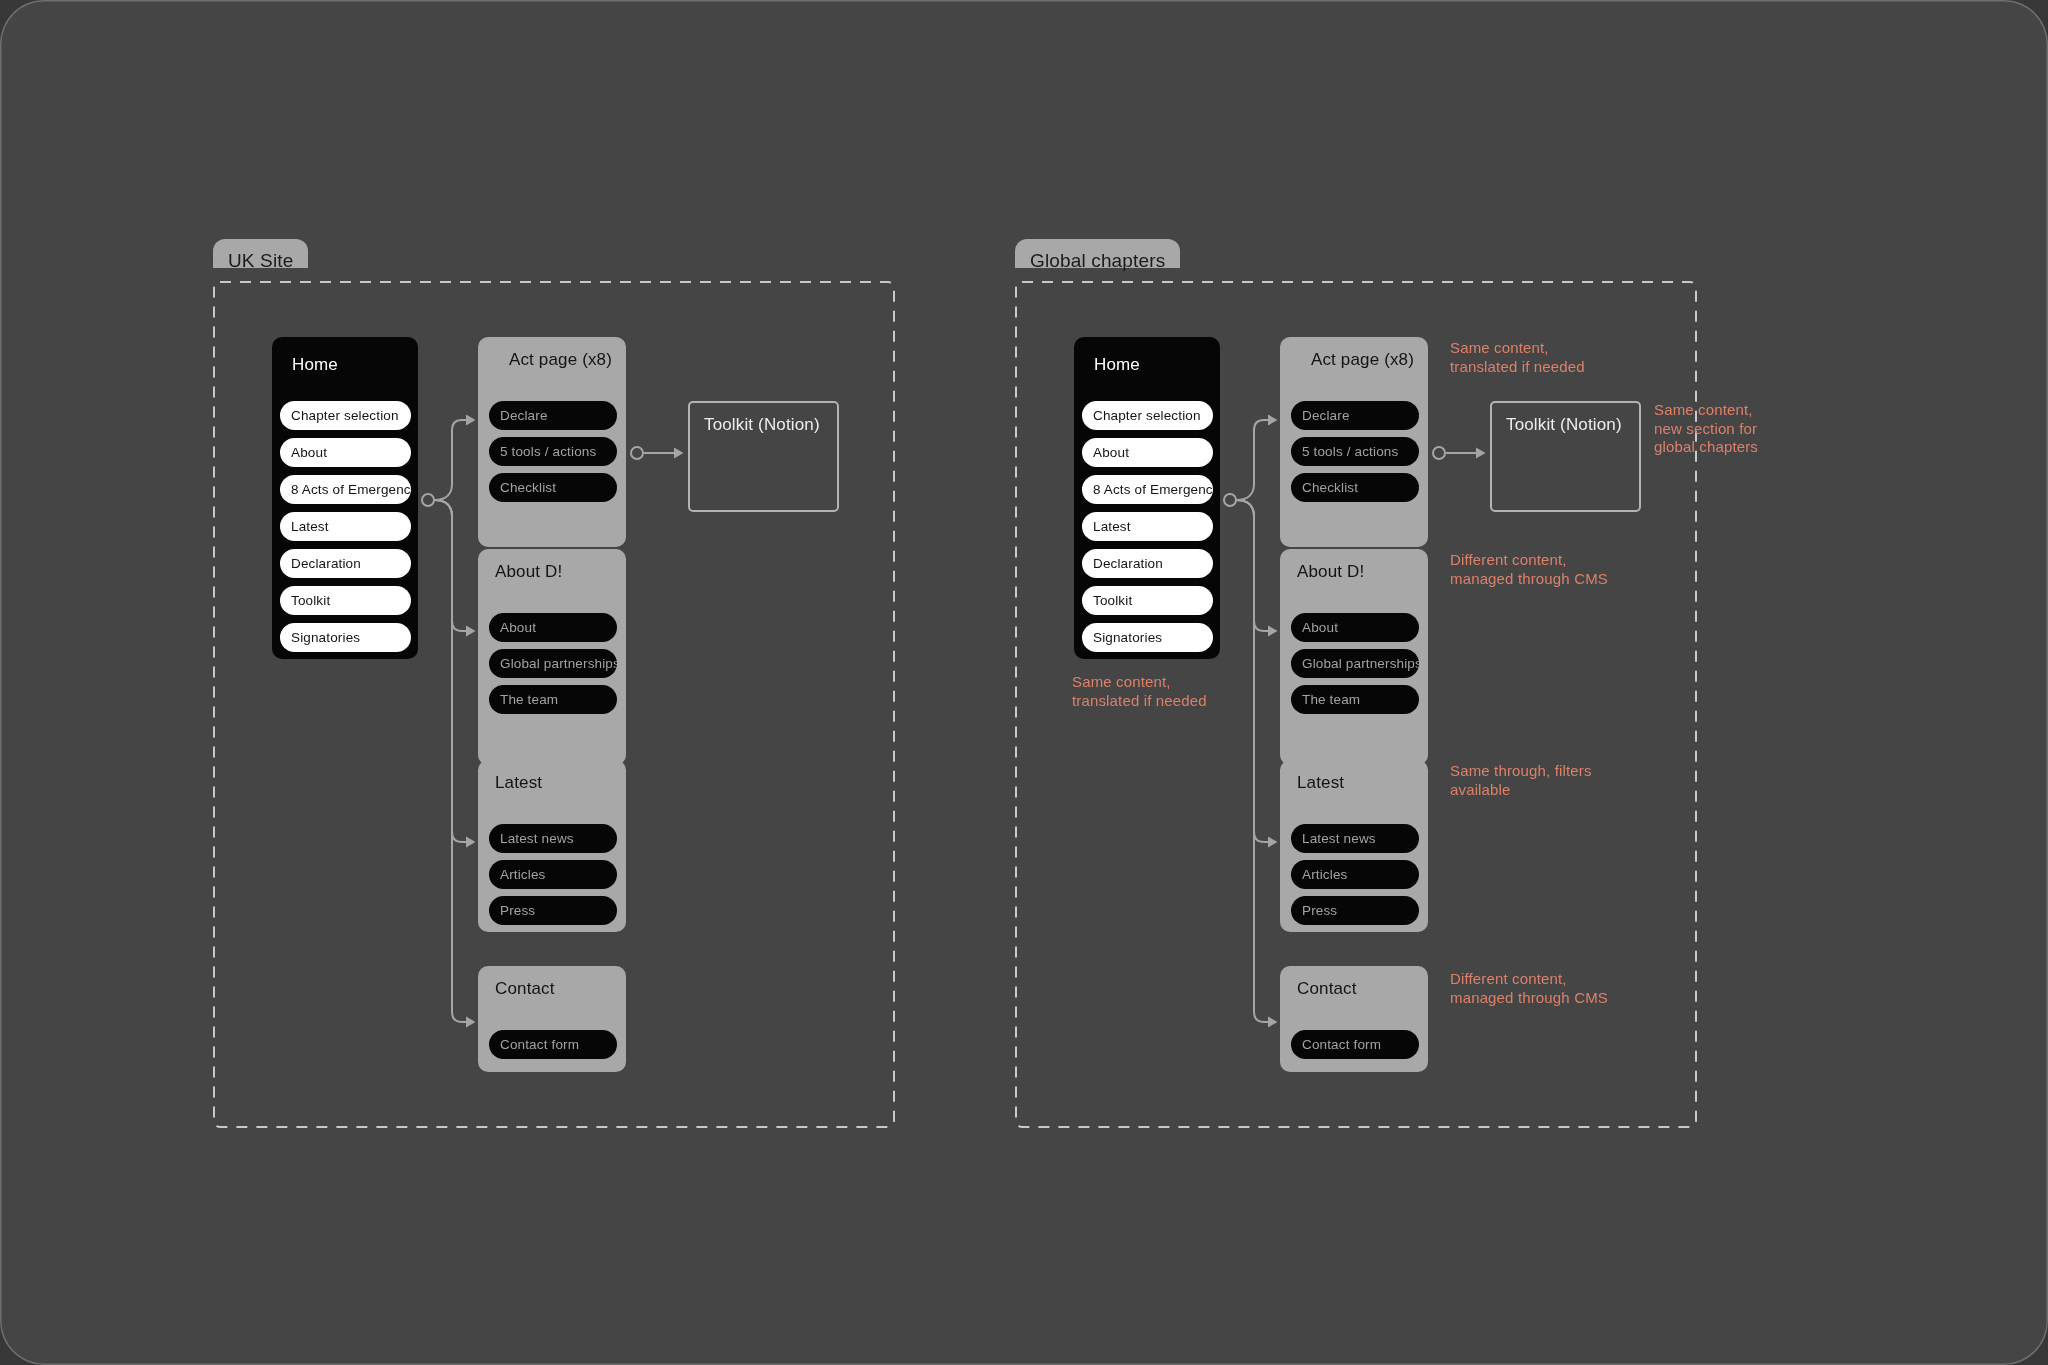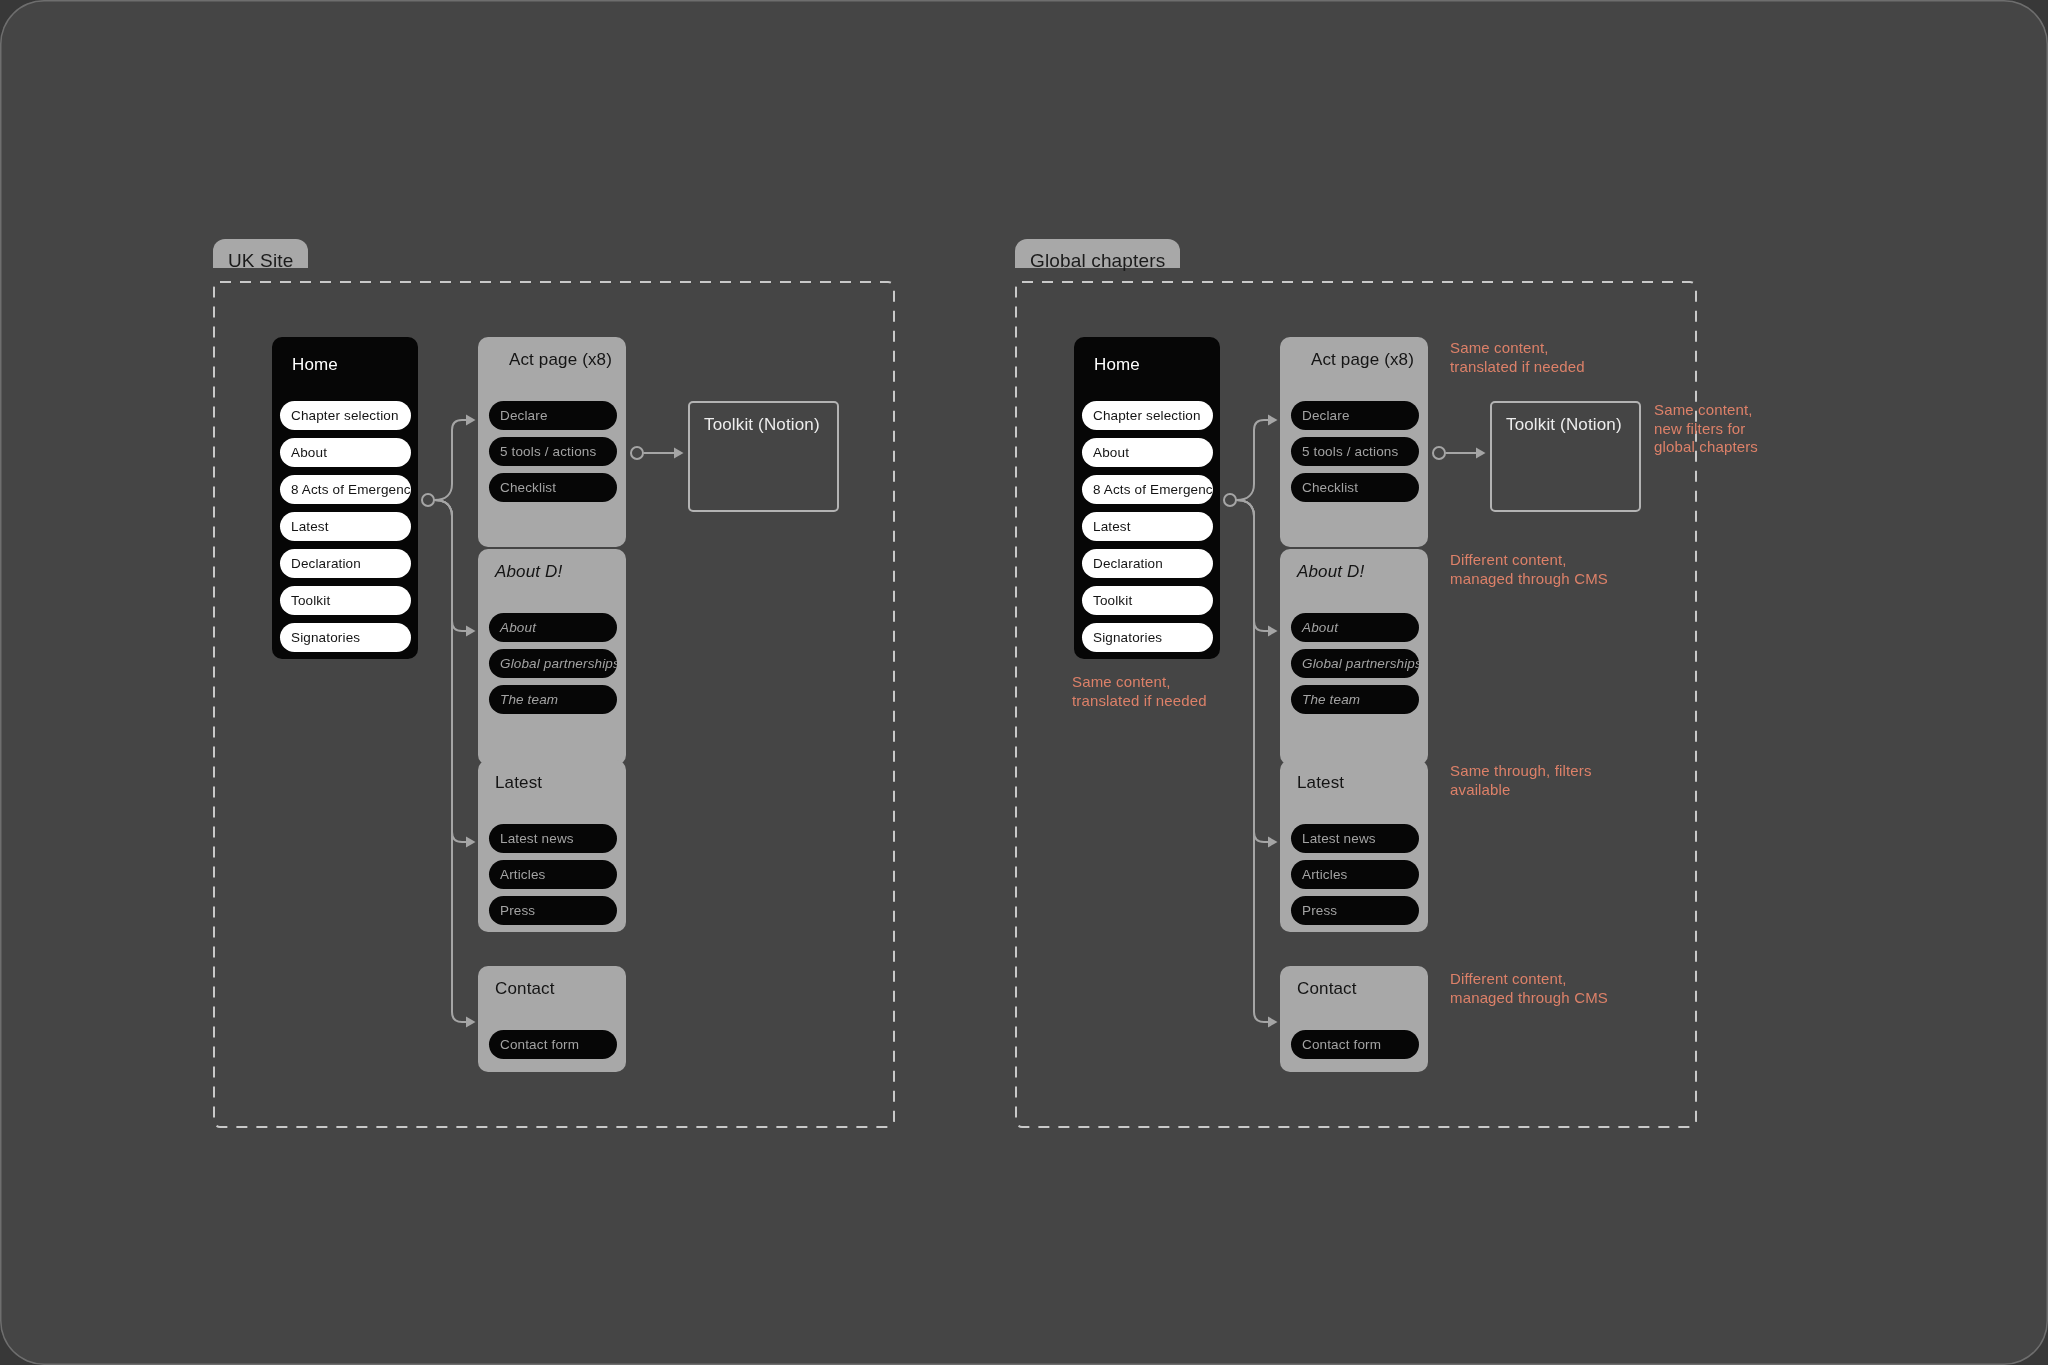--- a/index.html
+++ b/index.html
@@ -35,21 +35,21 @@
   svg.wires .frame { stroke:#c9c9c9; stroke-width:2; fill:none; stroke-dasharray:11 9; }
 
   .card { position:absolute; border-radius:10px; z-index:2; }
   .card.gray  { background:#a8a8a8; }
   .card.black { background:#060606; }
   .card-title { font-size:17px; color:#141414; padding:13px 0 0 17px; }
   .card.black .card-title { color:#ffffff; padding:18px 0 0 20px; }
 
   .pos-home    { left:59px;  top:98px;  width:146px; height:322px; }
   .pos-act     { left:265px; top:98px;  width:148px; height:210px;text-align:center; }
-  .pos-about   { left:265px; top:310px; width:148px; height:216px;font-style:italic; }
+  .pos-about   { left:265px; top:310px; width:148px; height:216px; }
   .pos-latest  { left:265px; top:521px; width:148px; height:172px; }
   .pos-contact { left:265px; top:727px; width:148px; height:106px; }
 
   .toolkit {
     position:absolute; left:475px; top:162px; width:151px; height:111px;
     border:2px solid #b3b3b3; border-radius:5px; z-index:2;
   }
   .toolkit .card-title { color:#ededed; padding:12px 0 0 14px; }
 
   .pills { position:absolute; left:11px; right:9px; top:64px;
@@ -217,21 +217,21 @@
         <div class="pill dark">Contact form</div>
       </div>
     </div>
 
     <div class="note note-act">
       <div>Same content,</div>
       <div>translated if needed</div>
     </div>
     <div class="note note-toolkit">
       <div>Same content,</div>
-      <div>new filters for</div>
+      <div>new section for</div>
       <div>global chapters</div>
     </div>
     <div class="note note-about">
       <div>Different content,</div>
       <div>managed through CMS</div>
     </div>
     <div class="note note-home">
       <div>Same content,</div>
       <div>translated if needed</div>
     </div>

